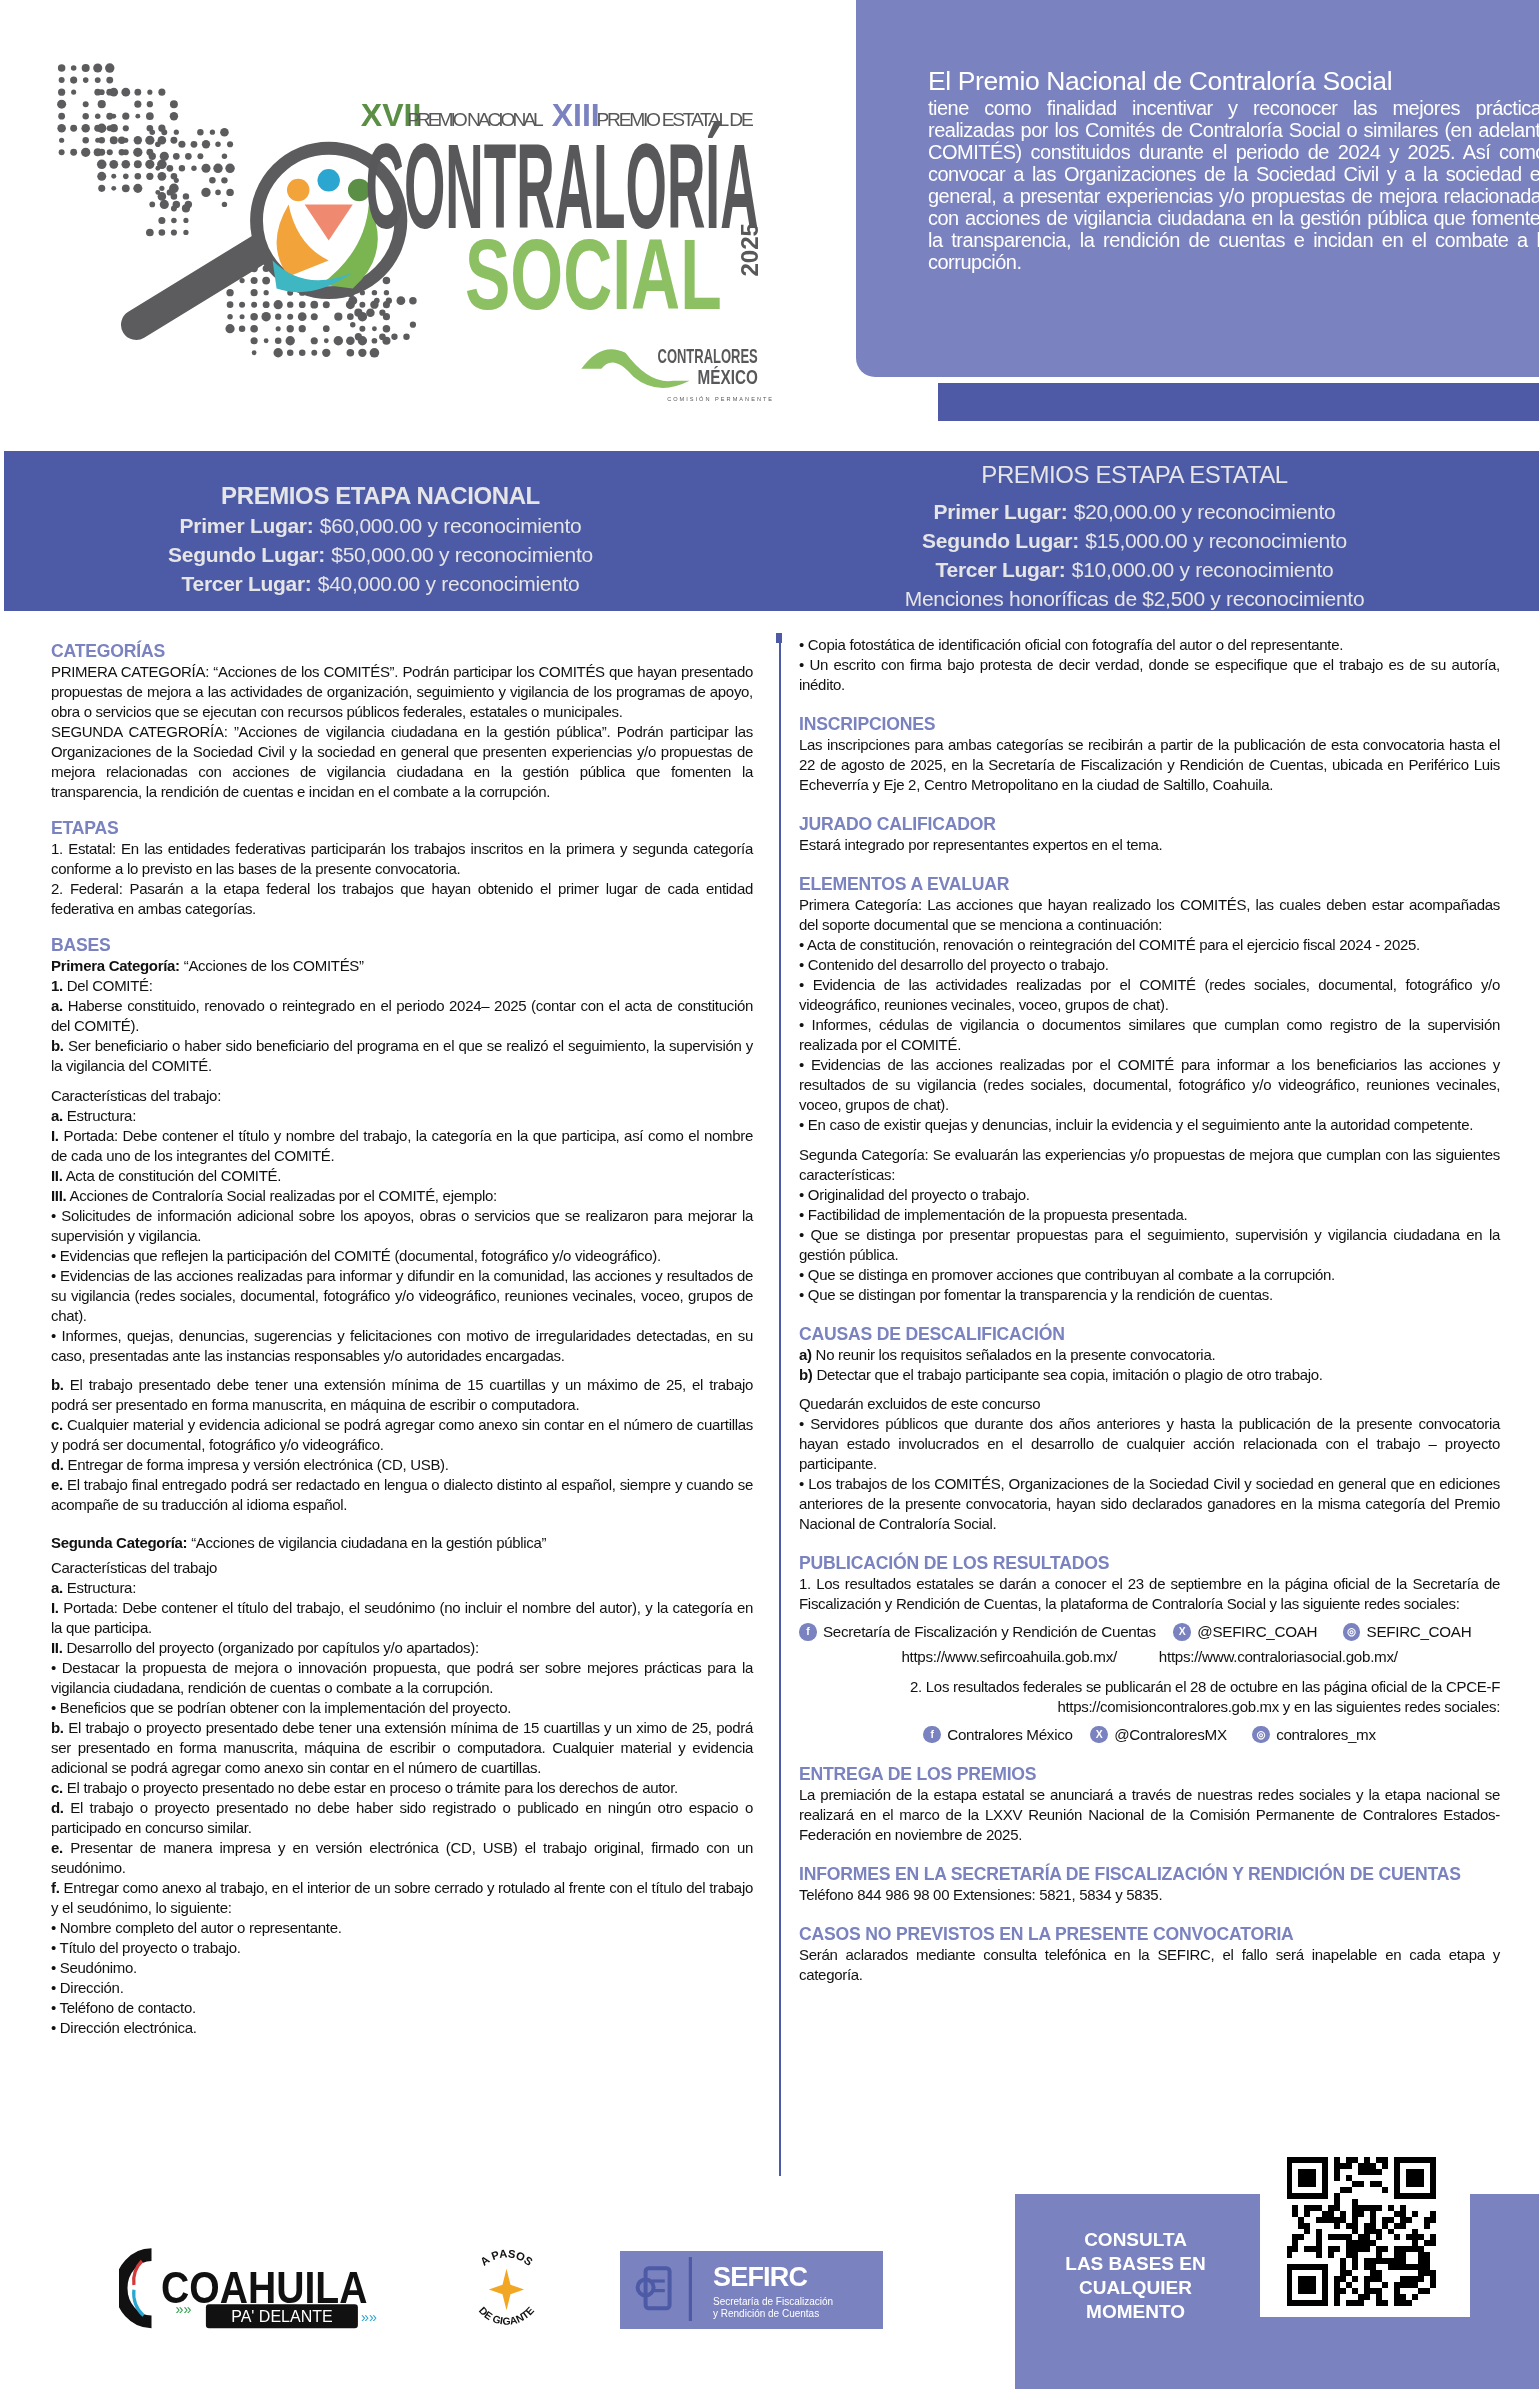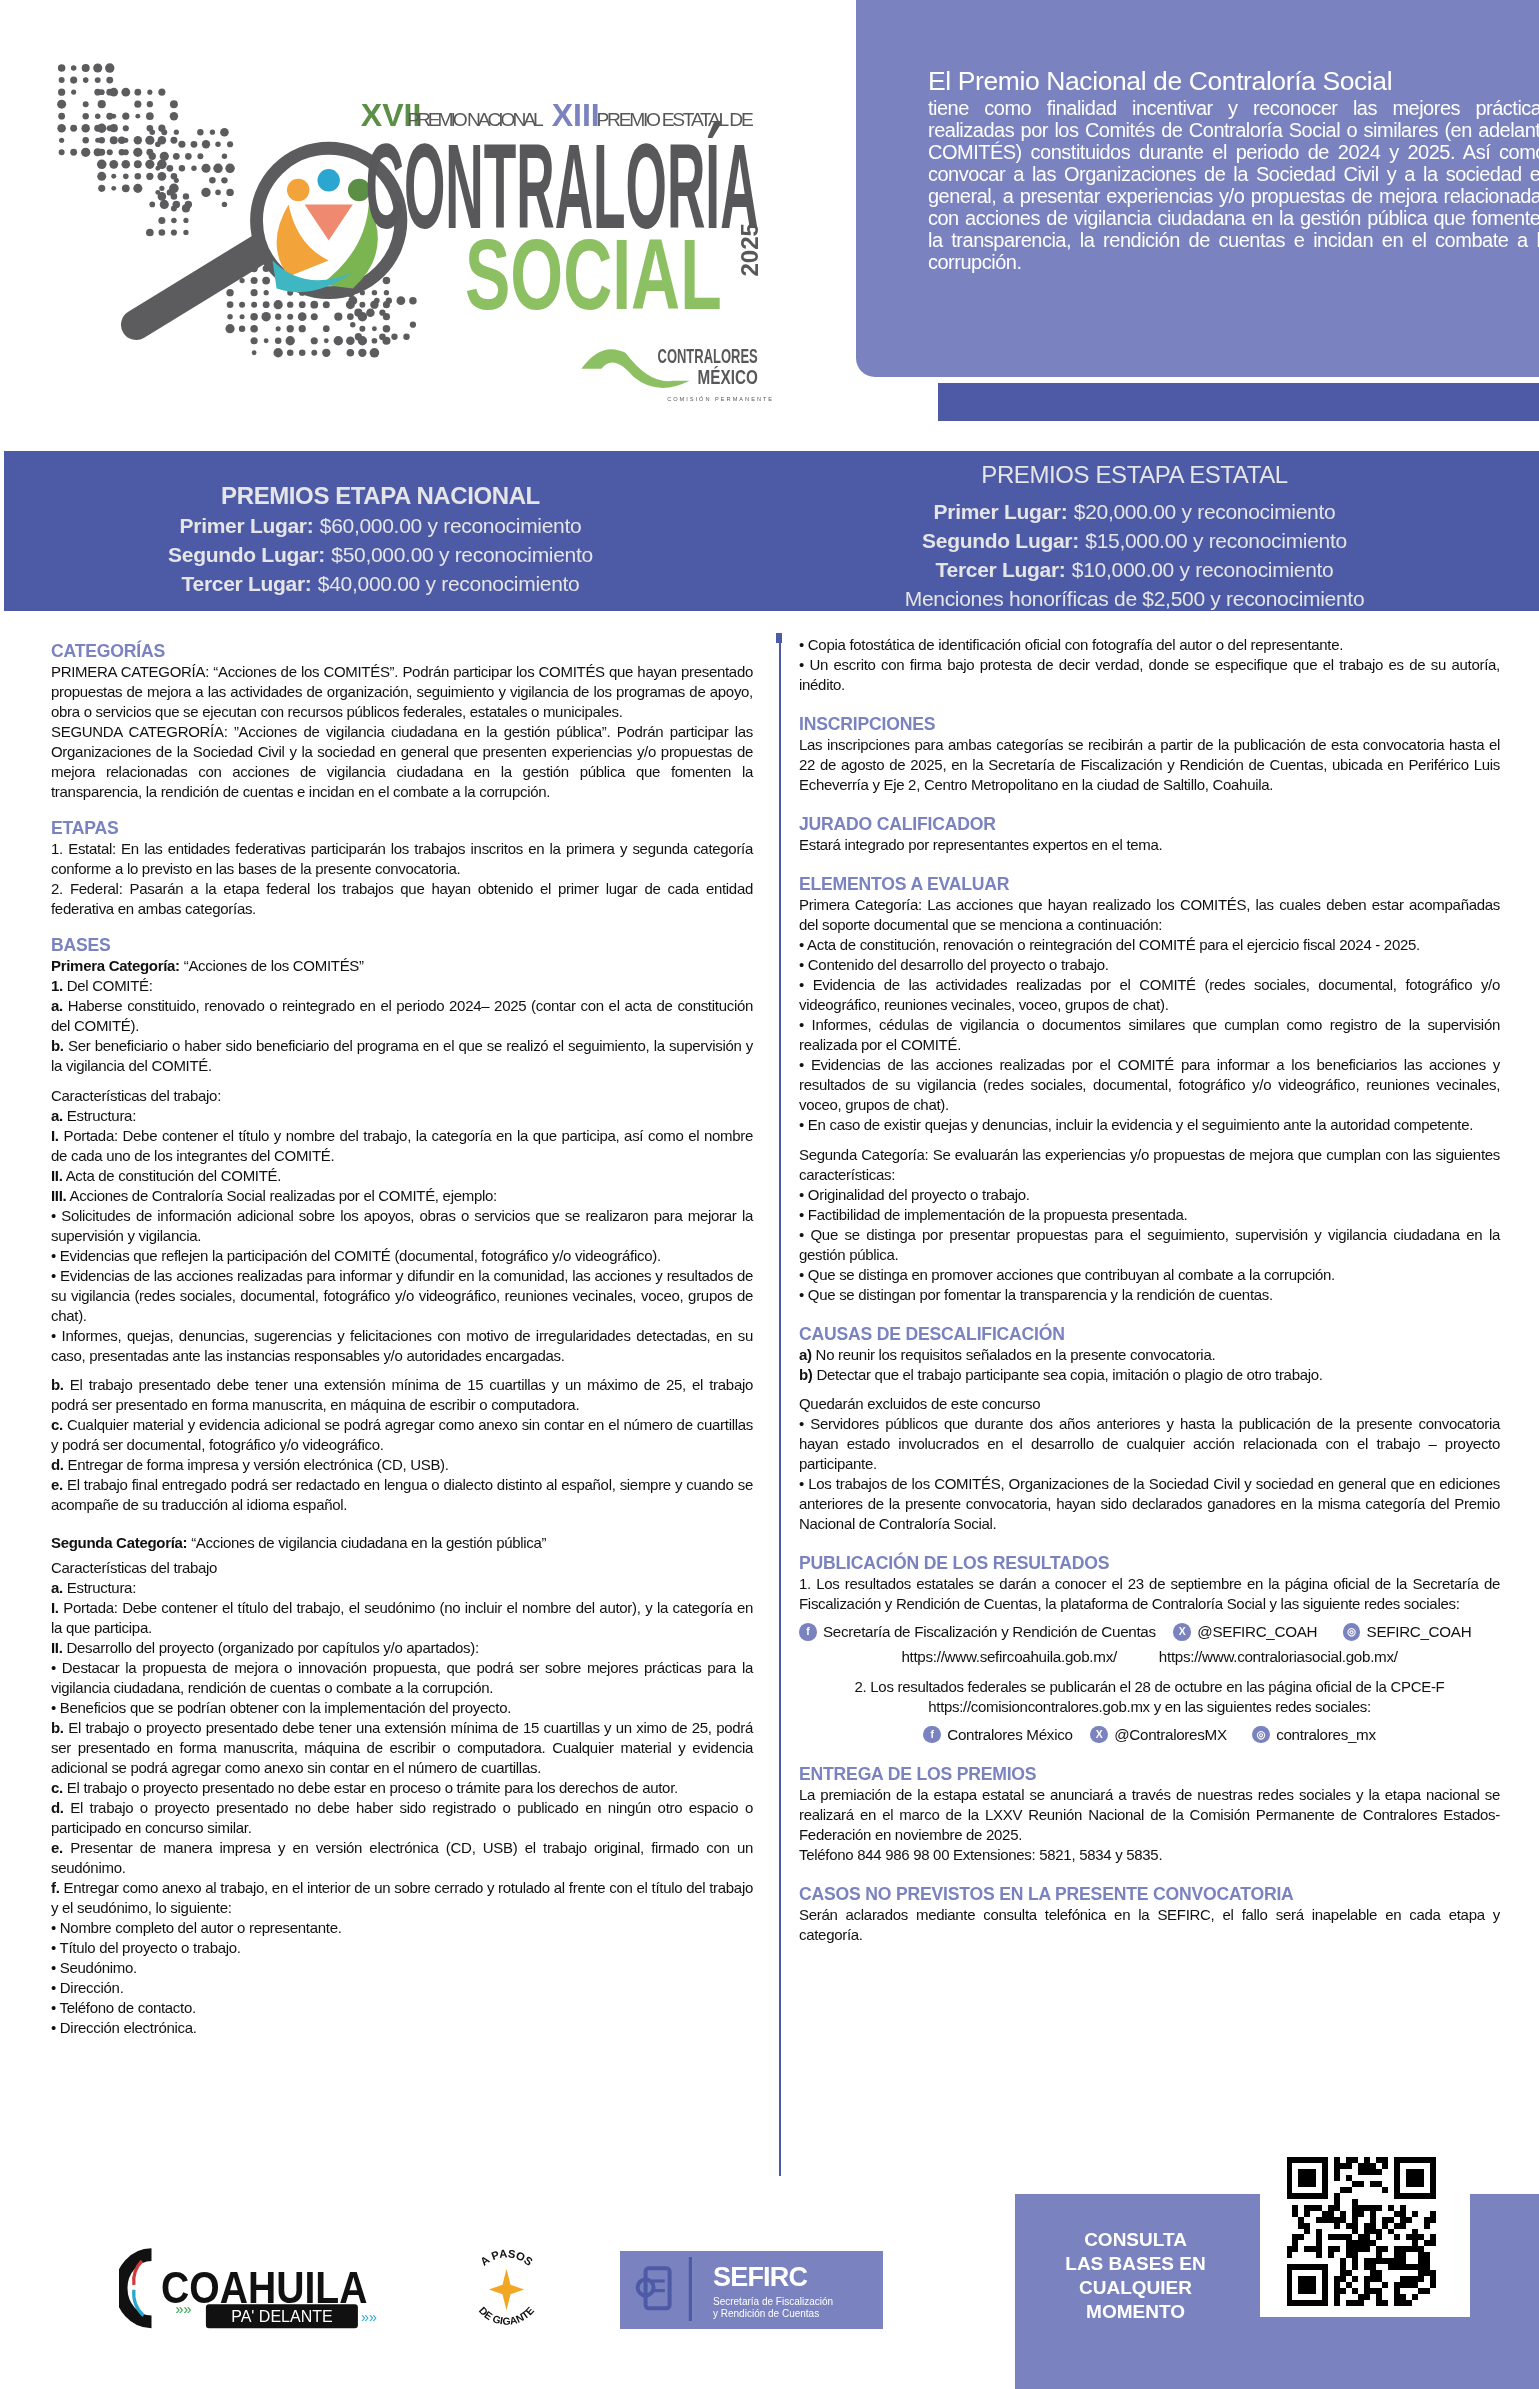--- a/index.html
+++ b/index.html
@@ -434,33 +434,34 @@
     <span>Secretaría de Fiscalización y Rendición de Cuentas</span>
     <span class="ico" style="margin-left:11.2px">X</span>
     <span>@SEFIRC_COAH</span>
     <span class="ico" style="margin-left:19px">◎</span>
     <span>SEFIRC_COAH</span>
   </div>
   <div class="urls">
     <span>https://www.sefircoahuila.gob.mx/</span>
     <span>https://www.contraloriasocial.gob.mx/</span>
   </div>
-  <p style="text-align:center">2. Los resultados federales se publicarán  el 28 de octubre en las página oficial  de  la CPCE-F https://comisioncontralores.gob.mx y en las siguientes redes sociales:</p>
+  <p style="text-align:right">2. Los resultados federales se publicarán  el 28 de octubre en las página oficial  de  la CPCE-F https://comisioncontralores.gob.mx y en las siguientes redes sociales:</p>
   <div class="social center">
     <span class="ico">f</span>
     <span>Contralores México</span>
     <span class="ico" style="margin-left:11.2px">X</span>
     <span>@ContraloresMX</span>
     <span class="ico" style="margin-left:19px">◎</span>
     <span>contralores_mx</span>
   </div>
 
   <div class="h" style="margin-top:19px">ENTREGA DE LOS PREMIOS</div>
   <p>La premiación de la estapa estatal se anunciará a través de nuestras redes sociales y la etapa nacional  se realizará en el marco de la LXXV Reunión Nacional de la Comisión Permanente de Contralores Estados-Federación en noviembre de 2025.</p>
 
+  <div class="h" style="margin-top:19px;text-align:justify;text-align-last:left">INFORMES EN LA SECRETARÍA DE FISCALIZACIÓN Y RENDICIÓN DE CUENTAS</div>
   <p>Teléfono 844 986 98 00 Extensiones: 5821,  5834 y 5835.</p>
 
   <div class="h" style="margin-top:19px">CASOS NO PREVISTOS EN LA PRESENTE CONVOCATORIA</div>
   <p>Serán aclarados mediante consulta telefónica en la SEFIRC, el fallo será inapelable en cada etapa y categoría.</p>
 </div>
 
 <svg id="coahuila" class="abs" viewBox="0 0 360 110">
   <path d="M40 12 A38 42 0 1 0 40 96" fill="none" stroke="#111" stroke-width="16"></path>
   <path d="M28 20 A30 34 0 0 0 18 50" fill="none" stroke="#d23a3a" stroke-width="4"></path>
   <path d="M18 56 A30 34 0 0 0 30 88" fill="none" stroke="#2aa6d0" stroke-width="4"></path>

